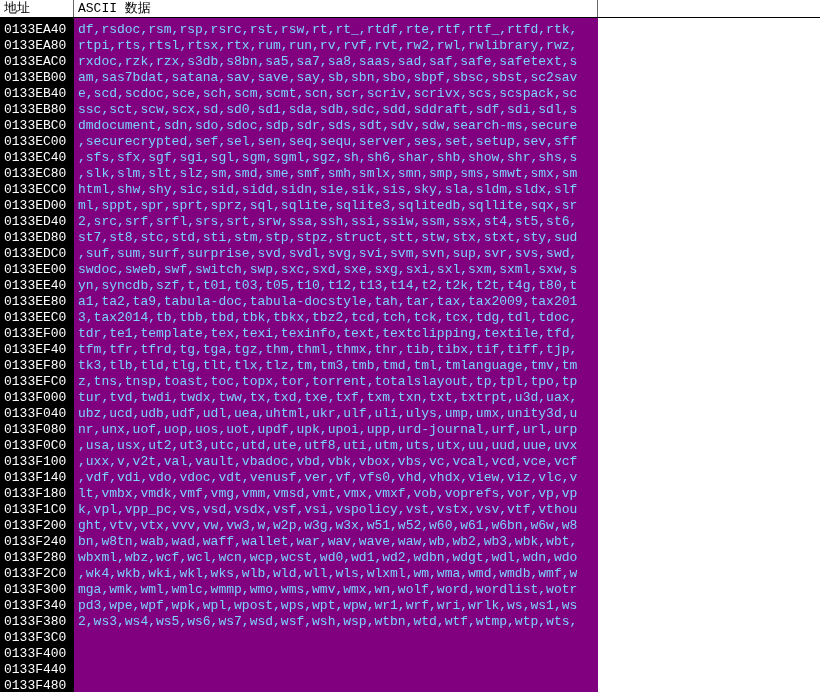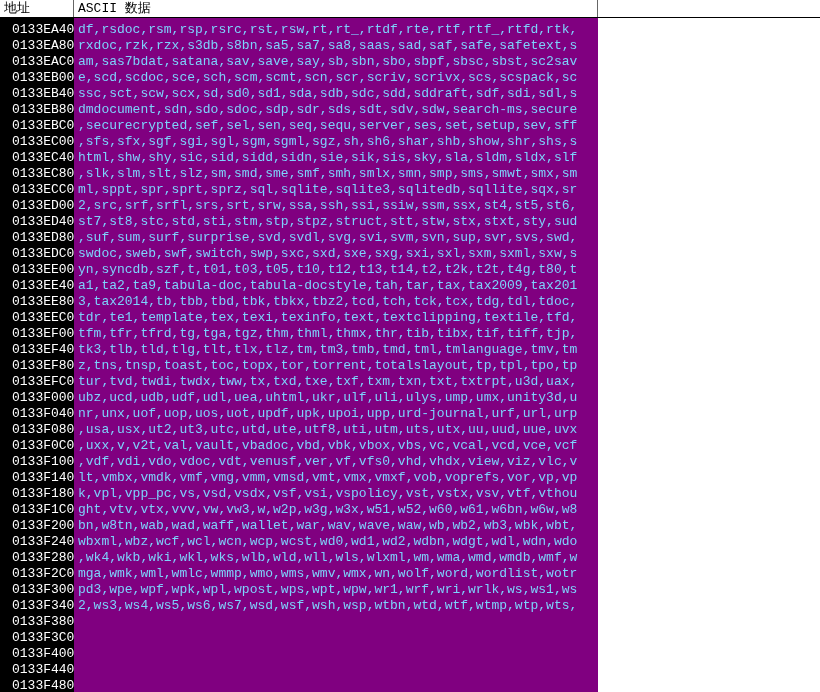--- a/index.html
+++ b/index.html
@@ -8,21 +8,21 @@
   .hdr{display:flex;height:17px;background:#fff;color:#000;border-bottom:1px solid #000}
   .hdr .cell{height:17px;line-height:17px;padding-left:4px;box-sizing:border-box;color:#000}
   .col-addr{width:74px;border-right:1px solid #666}
   .col-data{width:524px;border-right:1px solid #666}
   .col-extra{flex:1}
   .body{flex:1;display:flex;overflow:hidden}
   .addrcol{width:74px;background:#000;color:#fff;padding-top:4px}
   .datacol{width:524px;background:#800080;color:#7dd3fc;padding-top:4px}
   .extracol{flex:1;background:#fff}
   .row{height:16px;line-height:16px;white-space:pre;overflow:hidden}
-  .addrcol .row{padding-left:12px}
+  .addrcol .row{padding-left:4px}
   .datacol .row{padding-left:4px}
 </style>
 </head>
 <body>
 <div class="wrap">
   <div class="hdr">
     <div class="cell col-addr">地址</div>
     <div class="cell col-data">ASCII 数据</div>
     <div class="cell col-extra"></div>
   </div>
@@ -66,29 +66,30 @@
         <div class="row">0133F300</div>
         <div class="row">0133F340</div>
         <div class="row">0133F380</div>
         <div class="row">0133F3C0</div>
         <div class="row">0133F400</div>
         <div class="row">0133F440</div>
         <div class="row">0133F480</div>
       </div>
     <div class="datacol" id="datacol">
         <div class="row">df,rsdoc,rsm,rsp,rsrc,rst,rsw,rt,rt_,rtdf,rte,rtf,rtf_,rtfd,rtk,</div>
+        <div class="row">rtpi,rts,rtsl,rtsx,rtx,rum,run,rv,rvf,rvt,rw2,rwl,rwlibrary,rwz,</div>
         <div class="row">rxdoc,rzk,rzx,s3db,s8bn,sa5,sa7,sa8,saas,sad,saf,safe,safetext,s</div>
         <div class="row">am,sas7bdat,satana,sav,save,say,sb,sbn,sbo,sbpf,sbsc,sbst,sc2sav</div>
         <div class="row">e,scd,scdoc,sce,sch,scm,scmt,scn,scr,scriv,scrivx,scs,scspack,sc</div>
         <div class="row">ssc,sct,scw,scx,sd,sd0,sd1,sda,sdb,sdc,sdd,sddraft,sdf,sdi,sdl,s</div>
         <div class="row">dmdocument,sdn,sdo,sdoc,sdp,sdr,sds,sdt,sdv,sdw,search-ms,secure</div>
         <div class="row">,securecrypted,sef,sel,sen,seq,sequ,server,ses,set,setup,sev,sff</div>
         <div class="row">,sfs,sfx,sgf,sgi,sgl,sgm,sgml,sgz,sh,sh6,shar,shb,show,shr,shs,s</div>
+        <div class="row">,slk,slm,slt,slz,sm,smd,sme,smf,smh,smlx,smn,smp,sms,smwt,smx,sm</div>
         <div class="row">html,shw,shy,sic,sid,sidd,sidn,sie,sik,sis,sky,sla,sldm,sldx,slf</div>
-        <div class="row">,slk,slm,slt,slz,sm,smd,sme,smf,smh,smlx,smn,smp,sms,smwt,smx,sm</div>
         <div class="row">ml,sppt,spr,sprt,sprz,sql,sqlite,sqlite3,sqlitedb,sqllite,sqx,sr</div>
         <div class="row">2,src,srf,srfl,srs,srt,srw,ssa,ssh,ssi,ssiw,ssm,ssx,st4,st5,st6,</div>
         <div class="row">st7,st8,stc,std,sti,stm,stp,stpz,struct,stt,stw,stx,stxt,sty,sud</div>
         <div class="row">,suf,sum,surf,surprise,svd,svdl,svg,svi,svm,svn,sup,svr,svs,swd,</div>
         <div class="row">swdoc,sweb,swf,switch,swp,sxc,sxd,sxe,sxg,sxi,sxl,sxm,sxml,sxw,s</div>
         <div class="row">yn,syncdb,szf,t,t01,t03,t05,t10,t12,t13,t14,t2,t2k,t2t,t4g,t80,t</div>
         <div class="row">a1,ta2,ta9,tabula-doc,tabula-docstyle,tah,tar,tax,tax2009,tax201</div>
         <div class="row">3,tax2014,tb,tbb,tbd,tbk,tbkx,tbz2,tcd,tch,tck,tcx,tdg,tdl,tdoc,</div>
         <div class="row">tdr,te1,template,tex,texi,texinfo,text,textclipping,textile,tfd,</div>
         <div class="row">tfm,tfr,tfrd,tg,tga,tgz,thm,thml,thmx,thr,tib,tibx,tif,tiff,tjp,</div>

